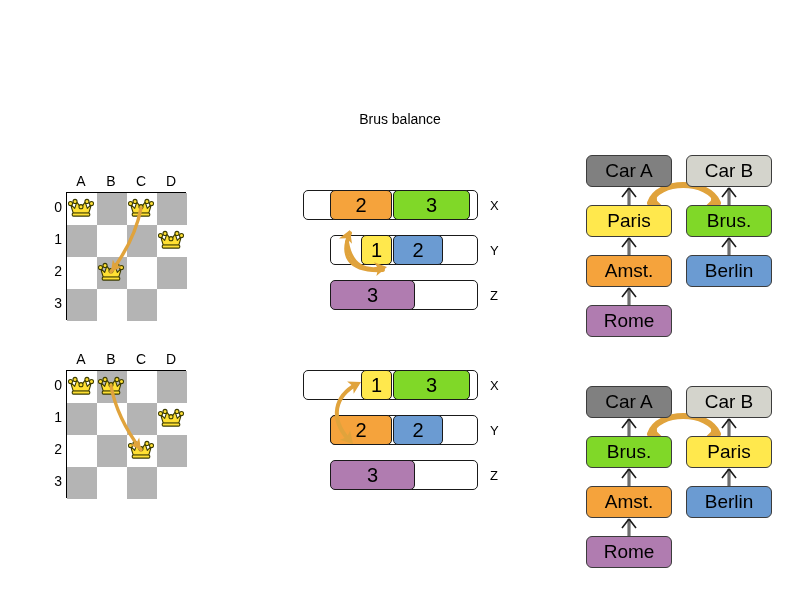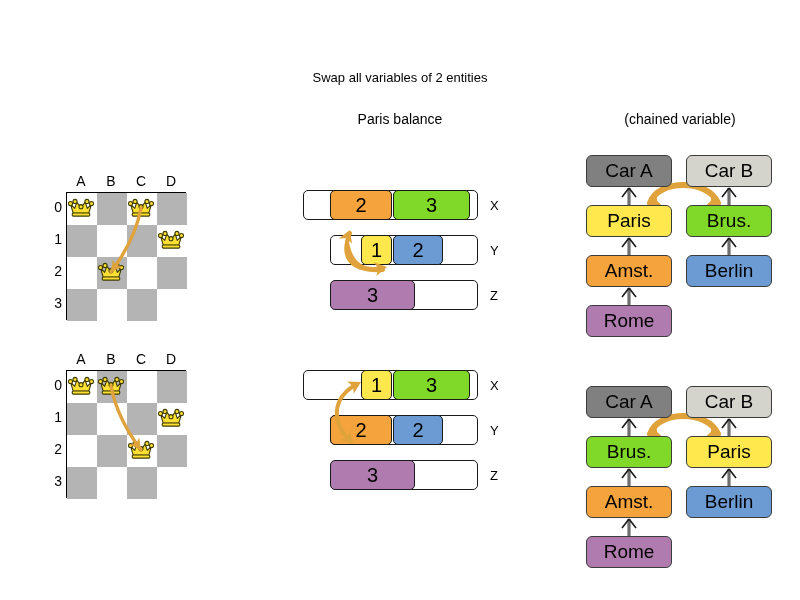--- a/index.html
+++ b/index.html
@@ -75,25 +75,23 @@
     font-size:19px;line-height:20px;color:#000;
   }
   .vrp-lines{position:absolute;left:0;top:0;width:200px;height:190px;
              pointer-events:none;overflow:visible;}
 </style>
 </head>
 <body>
 
 <div class="stage">
 
-  <div class="abs" id="subtitle">Swap all variables of 2 entities</div>
-
-  <div class="abs section-title" id="sec-cloud">Paris balance</div>
+
+  <div class="abs section-title" id="sec-cloud">Brus balance</div>
   <div class="abs section-title" id="sec-vrp">
-    <div>(chained variable)</div>
   </div>
 
   <div class="abs board-wrap" id="nq-before" style="left:20px;top:170px;">
       <div class="col-label" style="left: 46px;">A</div>
       <div class="col-label" style="left: 76px;">B</div>
       <div class="col-label" style="left: 106px;">C</div>
       <div class="col-label" style="left: 136px;">D</div>
       <div class="row-label" style="top: 28px;">0</div>
       <div class="row-label" style="top: 60px;">1</div>
       <div class="row-label" style="top: 92px;">2</div>

